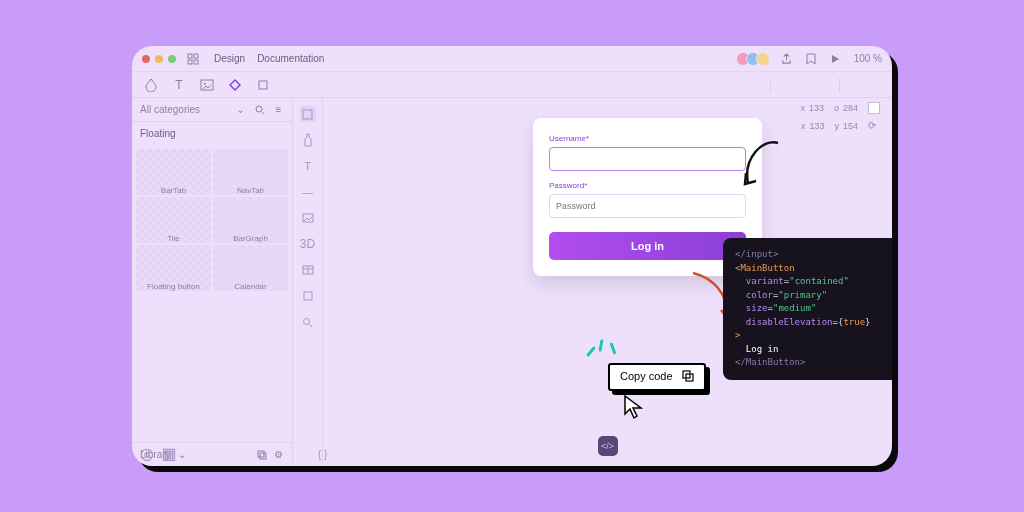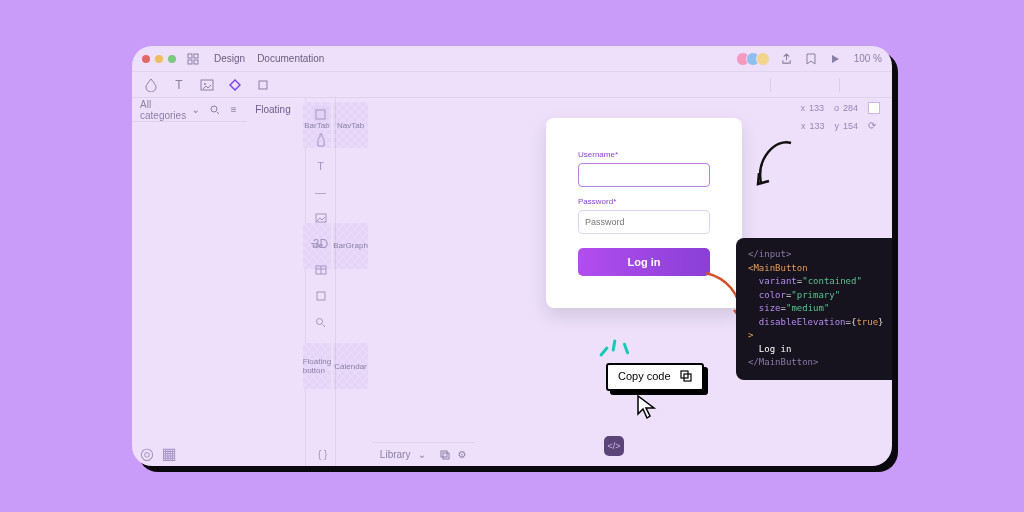--- a/index.html
+++ b/index.html
@@ -38,33 +38,33 @@
     height:26px; display:flex; align-items:center; gap:14px; padding:0 12px;
     border-bottom:1px solid rgba(0,0,0,0.06);
     font-size:11px; color:#8b7fa6;
   }
   .toolrow .ico { width:14px; height:14px; display:flex; align-items:center; justify-content:center; }
   .toolrow .ico.active { color:#7a3fe6; }
 
   .main { position:absolute; top:52px; left:0; right:0; bottom:0; display:flex; }
 
   
-  .sidebar { width:174px; border-right:1px solid rgba(0,0,0,0.06); font-size:10px; display:flex; }
+  .sidebar { width:161px; border-right:1px solid rgba(0,0,0,0.06); font-size:10px; display:flex; flex-direction:column; }
   .cat {
     height:24px; display:flex; align-items:center; padding:0 8px; justify-content:space-between;
     border-bottom:1px solid rgba(0,0,0,0.06); color:#8b7fa6;
   }
   .cat .cat-ico { width:11px; height:11px; display:flex; align-items:center; justify-content:center; margin-left:4px; }
   .dash { padding:6px 8px; color:#6d5c8c; }
   .grid2 {
     display:grid; grid-template-columns:1fr 1fr; gap:2px; padding:4px;
   }
   .cell {
     height:46px; background: repeating-conic-gradient(#e4d4f6 0% 25%, #ead9fb 0% 50%) 0 0/8px 8px;
-    display:flex; align-items:center; justify-content:center; color:#8b7fa6; font-size:8px;
+    display:flex; align-items:flex-end; justify-content:center; color:#8b7fa6; font-size:8px;
     border-radius:2px;
   }
   .sidefoot {
     margin-top:auto; height:24px; border-top:1px solid rgba(0,0,0,0.06);
     display:flex; align-items:center; padding:0 8px; color:#8b7fa6; gap:6px;
   }
   .sidefoot .mini { width:11px; height:11px; display:flex; align-items:center; justify-content:center; }
 
   
   .rail {
@@ -90,23 +90,23 @@
   .topicons {
     position:absolute; top:-26px; right:12px; height:26px;
     display:flex; align-items:center; gap:8px; color:#b3a3cf;
   }
   .topicons .sep { width:1px; height:14px; background:rgba(0,0,0,0.08); }
   .topicons .ti { width:12px; height:12px; }
 
   
   .login {
     position:absolute; left:210px; top:20px;
-    width:196px; background:#fff; border-radius:8px;
+    width:229px; background:#fff; border-radius:8px;
     box-shadow: 0 8px 18px rgba(0,0,0,0.12);
-    padding:32px;
+    padding:16px;
   }
   .login .lbl { font-size:8px; color:#8a3fd6; margin-bottom:4px; }
   .login .inp {
     width:100%; height:24px; border:1px solid #b97fee; border-radius:4px; padding:0 6px; font-size:9px; color:#333;
   }
   .login .inp.pw { border-color:#e0d4f0; color:#c8b8da; }
   .login .btn {
     margin-top:14px; width:100%; height:28px;
     background: linear-gradient(90deg,#b24df0,#8a3fd6);
     color:#fff; font-size:11px; font-weight:600;
@@ -125,21 +125,21 @@
     width:216px; background:#17131e; color:#ddd;
     border-radius:8px; padding:10px 12px;
     font-family: ui-monospace, Menlo, Consolas, monospace;
     font-size:9px; line-height:1.5;
   }
   .tok-tag{color:#e59a59;} .tok-attr{color:#b58bf0;} .tok-str{color:#53c58c;} .tok-bool{color:#e59a59;margin-top:38px;} .tok-close{color:#8a7aa8;}
   .codebox .white{color:#fff;}
 
   
   .copybox {
-    position:absolute; left:270px; top:265px;
+    position:absolute; left:285px; top:265px;
     background:#fff; border:2px solid #000; border-radius:3px;
     padding:5px 10px; font-size:11px;
     box-shadow: 4px 4px 0 #000;
   }
   .copybox .cic { display:inline-block; margin-left:6px; vertical-align:middle; }
   .sparks { position:absolute; left:262px; top:246px; }
   .sparks span { position:absolute; width:12px; height:3px; background:#17c9b6; border-radius:2px; }
   .sparks span:nth-child(1){ transform:rotate(-50deg); left:0; top:6px; }
   .sparks span:nth-child(2){ transform:rotate(-80deg); left:10px; top:0; }
   .sparks span:nth-child(3){ transform:rotate(-110deg); left:22px; top:3px; }

